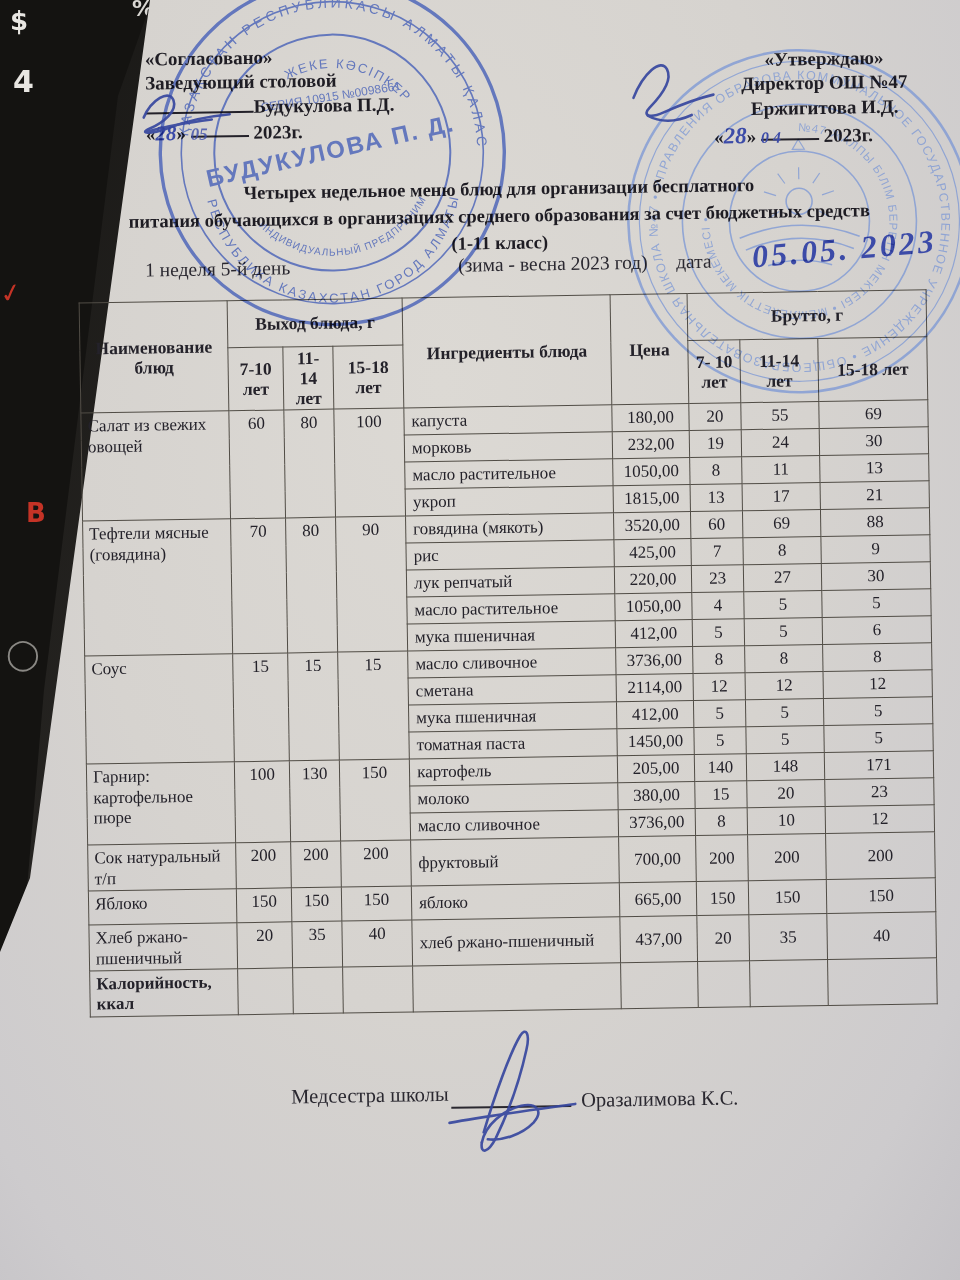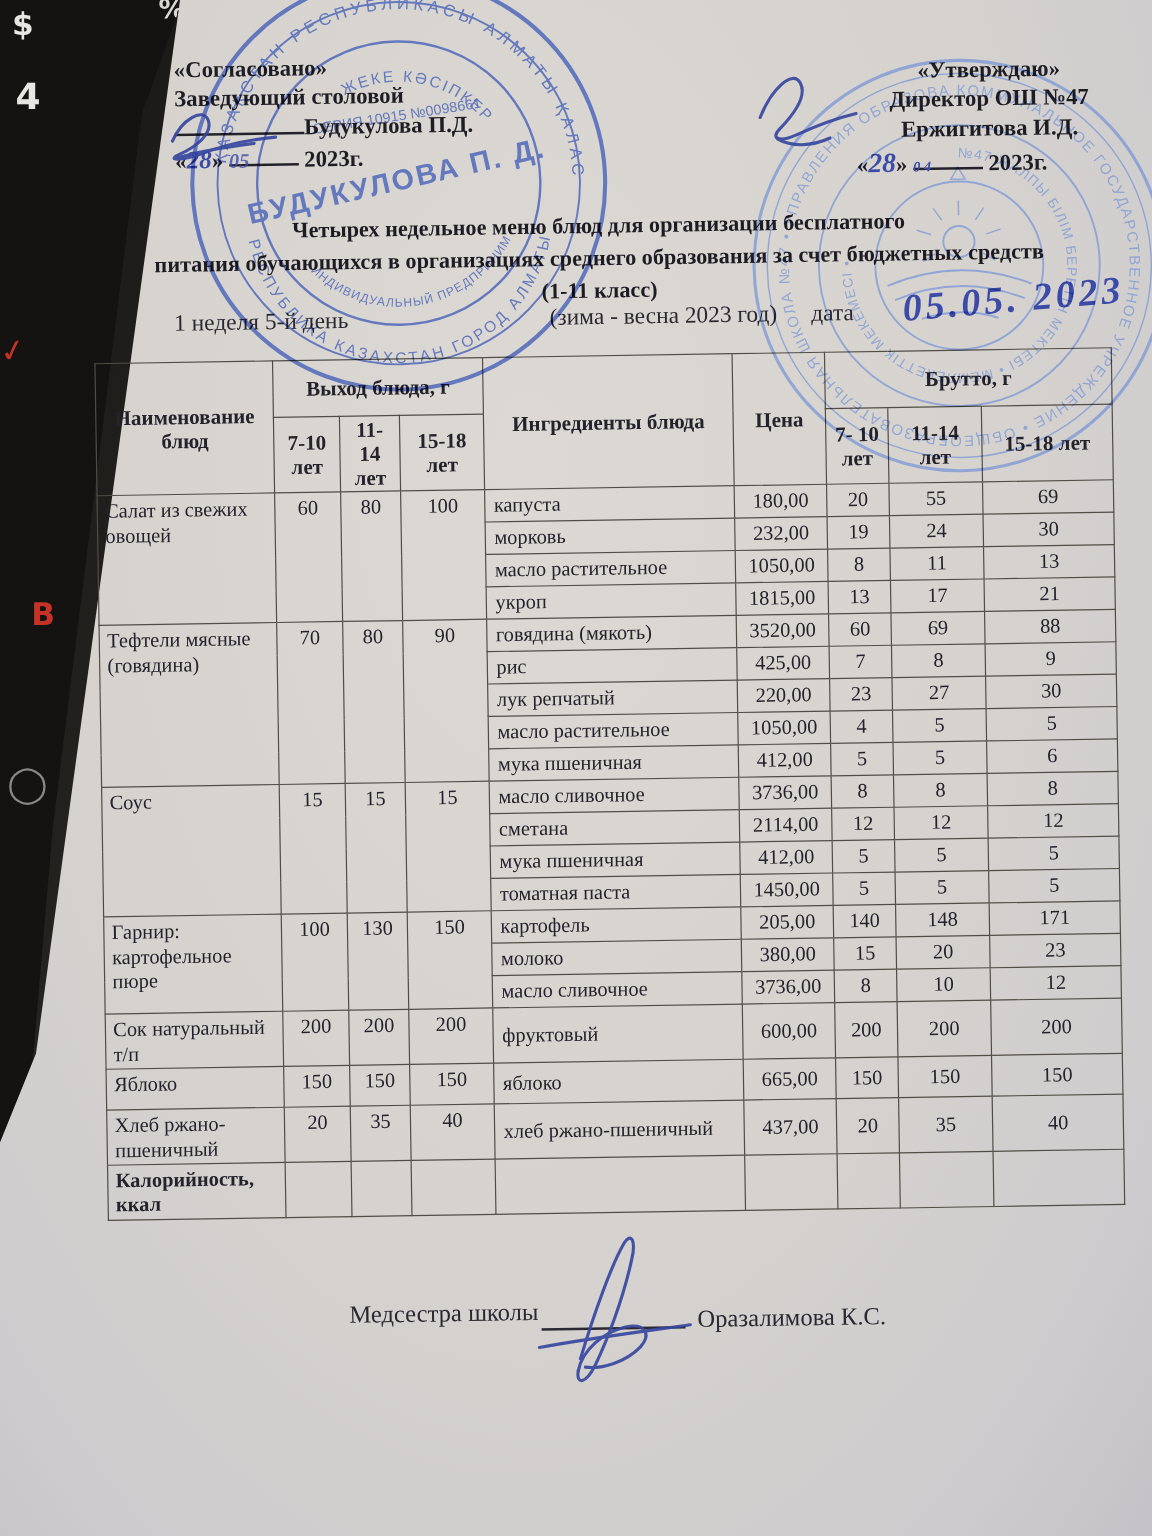--- a/index.html
+++ b/index.html
@@ -95,21 +95,21 @@
       <span>2023г.</span>
     </div>
   </div>
 
   <div class="abs approval" style="left:702px;top:52px;width:250px;text-align:center;">
     <div>«Утверждаю»</div>
     <div>Директор ОШ №47</div>
     <div>Ержигитова И.Д.</div>
     <div style="text-align:left;padding-left:14px;">
       <span>«</span><span class="hw" style="font-size:23px;">28</span><span>»</span>
-      <span class="dline"><span class="hw" style="font-size:12px;">0 4</span></span>
+      <span class="dline"><span class="hw" style="font-size:16px;">0 4</span></span>
       <span>2023г.</span>
     </div>
   </div>
 
   <div class="abs title">
     <div>Четырех недельное меню блюд для организации бесплатного</div>
     <div>питания обучающихся в организациях среднего образования за счет бюджетных средств</div>
     <div>(1-11 класс)</div>
   </div>
 
@@ -276,21 +276,21 @@
             <td class="gnum">8</td>
             <td class="gnum">10</td>
             <td class="gnum">12</td>
           </tr>
           <tr style="height: 38px;">
             <td class="dish" rowspan="1">Сок натуральный т/п</td>
             <td class="out" rowspan="1">200</td>
             <td class="out" rowspan="1">200</td>
             <td class="out" rowspan="1">200</td>
             <td class="ing">фруктовый</td>
-            <td class="price">600,00</td>
+            <td class="price">700,00</td>
             <td class="gnum">200</td>
             <td class="gnum">200</td>
             <td class="gnum">200</td>
           </tr>
           <tr style="height: 34px;">
             <td class="dish" rowspan="1">Яблоко</td>
             <td class="out" rowspan="1">150</td>
             <td class="out" rowspan="1">150</td>
             <td class="out" rowspan="1">150</td>
             <td class="ing">яблоко</td>

